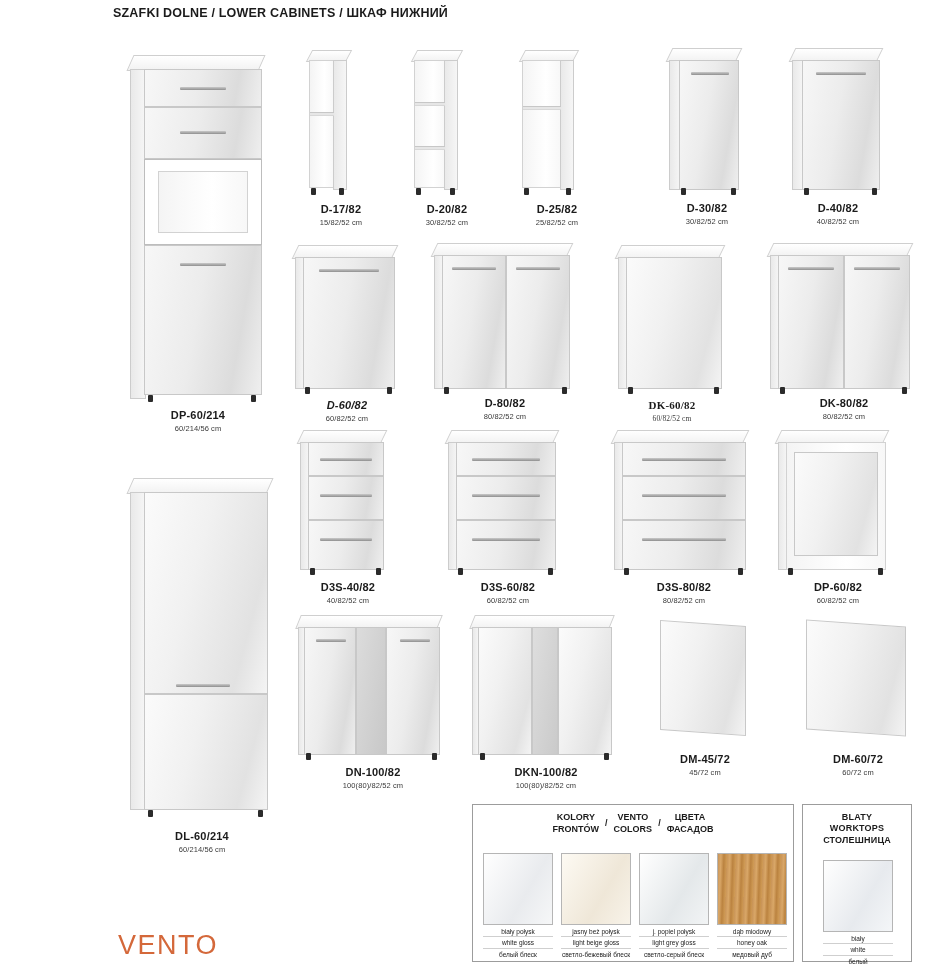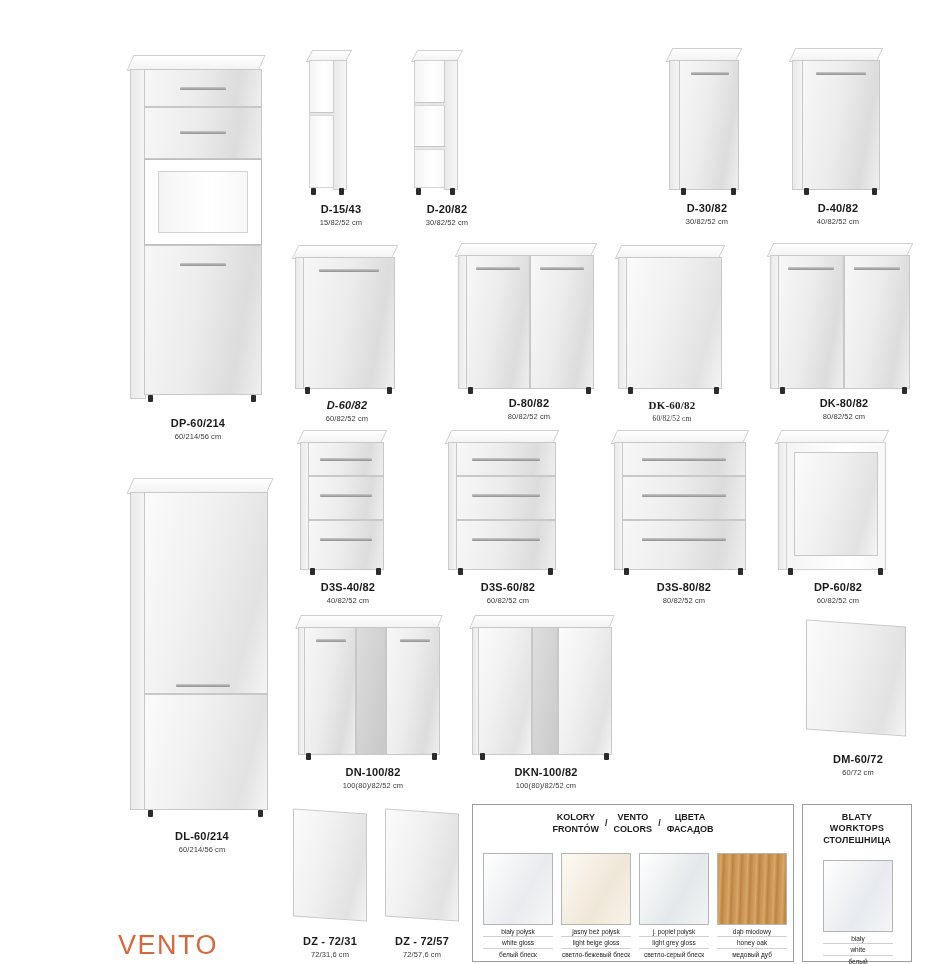--- a/index.html
+++ b/index.html
@@ -123,20 +123,21 @@
     letter-spacing: 1.5px;
     color: #d4683a;
     font-family: "Liberation Sans", sans-serif;
   }
 </style>
 </head>
 <body>
 
 <div id="page">
 
+  <div class="hdr">SZAFKI DOLNE / LOWER CABINETS / ШКАФ НИЖНИЙ</div>
 
   <div class="cell" style="left:118px; top:55px; width:160px;">
     <div class="cab" style="height:350px;">
 
       <div class="top" style="left:12px; top:0px; width:132px; height:16px; transform:skewX(-24deg);"></div>
       <div class="side" style="left:12px; top:14px; width:16px; height:330px;"></div>
 
       <div class="face" style="left:26px; top:14px; width:118px; height:38px;"></div>
       <div class="handle" style="left:62px; top:32px; width:46px;"></div>
 
@@ -144,51 +145,63 @@
       <div class="handle" style="left:62px; top:76px; width:46px;"></div>
 
       <div class="oven-hole" style="left:26px; top:104px; width:118px; height:86px;"></div>
       <div class="inner" style="left:40px; top:116px; width:90px; height:62px;"></div>
 
       <div class="face" style="left:26px; top:190px; width:118px; height:150px;"></div>
       <div class="handle" style="left:62px; top:208px; width:46px;"></div>
       <div class="foot" style="left:30px; top:340px;"></div>
       <div class="foot" style="left:133px; top:340px;"></div>
     </div>
-    <div class="caption" style="margin-top:12px;">DP-60/214</div>
+    <div class="caption" style="margin-top:4px;">DP-60/214</div>
     <div class="dims">60/214/56 cm</div>
   </div>
 
   <div class="cell" style="left:295px; top:50px; width:92px;">
     <div class="cab" style="height:145px;">
       <div class="top" style="left:14px; top:0px; width:40px; height:12px; transform:skewX(-28deg);"></div>
       <div class="inner" style="left:14px; top:10px; width:26px; height:128px;"></div>
       <div class="side" style="left:38px; top:10px; width:14px; height:130px;"></div>
       <div class="shelf" style="left:15px; top:62px; width:24px; height:4px;"></div>
       <div class="foot" style="left:16px; top:138px;"></div>
       <div class="foot" style="left:44px; top:138px;"></div>
     </div>
-    <div class="caption" style="margin-top:8px;">D-15/43</div>
+    <div class="caption" style="margin-top:8px;">D-17/82</div>
     <div class="dims">15/82/52 cm</div>
   </div>
 
   <div class="cell" style="left:400px; top:50px; width:94px;">
     <div class="cab" style="height:145px;">
       <div class="top" style="left:14px; top:0px; width:46px; height:12px; transform:skewX(-28deg);"></div>
       <div class="inner" style="left:14px; top:10px; width:32px; height:128px;"></div>
       <div class="side" style="left:44px; top:10px; width:14px; height:130px;"></div>
       <div class="shelf" style="left:15px; top:52px; width:30px; height:4px;"></div>
       <div class="shelf" style="left:15px; top:96px; width:30px; height:4px;"></div>
       <div class="foot" style="left:16px; top:138px;"></div>
       <div class="foot" style="left:50px; top:138px;"></div>
     </div>
     <div class="caption" style="margin-top:8px;">D-20/82</div>
     <div class="dims">30/82/52 cm</div>
   </div>
 
+  <div class="cell" style="left:508px; top:50px; width:98px;">
+    <div class="cab" style="height:145px;">
+      <div class="top" style="left:14px; top:0px; width:54px; height:12px; transform:skewX(-28deg);"></div>
+      <div class="inner" style="left:14px; top:10px; width:40px; height:128px;"></div>
+      <div class="side" style="left:52px; top:10px; width:14px; height:130px;"></div>
+      <div class="shelf" style="left:15px; top:56px; width:38px; height:4px;"></div>
+      <div class="foot" style="left:16px; top:138px;"></div>
+      <div class="foot" style="left:58px; top:138px;"></div>
+    </div>
+    <div class="caption" style="margin-top:8px;">D-25/82</div>
+    <div class="dims">25/82/52 cm</div>
+  </div>
 
   <div class="cell" style="left:655px; top:48px; width:104px;">
     <div class="cab" style="height:148px;">
       <div class="top" style="left:14px; top:0px; width:70px; height:14px; transform:skewX(-26deg);"></div>
       <div class="side" style="left:14px; top:12px; width:12px; height:130px;"></div>
       <div class="face" style="left:24px; top:12px; width:60px; height:130px;"></div>
       <div class="handle" style="left:36px; top:24px; width:38px;"></div>
       <div class="foot" style="left:26px; top:140px;"></div>
       <div class="foot" style="left:76px; top:140px;"></div>
     </div>
@@ -215,21 +228,21 @@
       <div class="side" style="left:10px; top:12px; width:10px; height:132px;"></div>
       <div class="face" style="left:18px; top:12px; width:92px; height:132px;"></div>
       <div class="handle" style="left:34px; top:24px; width:60px;"></div>
       <div class="foot" style="left:20px; top:142px;"></div>
       <div class="foot" style="left:102px; top:142px;"></div>
     </div>
     <div class="caption" style="margin-top:6px;font-style:italic;">D-60/82</div>
     <div class="dims">60/82/52 cm</div>
   </div>
 
-  <div class="cell" style="left:448px; top:243px; width:162px;">
+  <div class="cell" style="left:424px; top:243px; width:162px;">
     <div class="cab" style="height:150px;">
       <div class="top" style="left:10px; top:0px; width:136px; height:14px; transform:skewX(-26deg);"></div>
       <div class="side" style="left:10px; top:12px; width:10px; height:134px;"></div>
       <div class="face" style="left:18px; top:12px; width:64px; height:134px;"></div>
       <div class="face" style="left:82px; top:12px; width:64px; height:134px;"></div>
       <div class="handle" style="left:28px; top:24px; width:44px;"></div>
       <div class="handle" style="left:92px; top:24px; width:44px;"></div>
       <div class="foot" style="left:20px; top:144px;"></div>
       <div class="foot" style="left:138px; top:144px;"></div>
     </div>
@@ -351,20 +364,27 @@
       <div class="face plain" style="left:20px; top:12px; width:54px; height:128px;"></div>
       <div class="face" style="left:74px; top:12px; width:26px; height:128px; background:linear-gradient(100deg,#dedede,#cacaca);"></div>
       <div class="face plain" style="left:100px; top:12px; width:54px; height:128px;"></div>
       <div class="foot" style="left:22px; top:138px;"></div>
       <div class="foot" style="left:146px; top:138px;"></div>
     </div>
     <div class="caption" style="margin-top:6px;">DKN-100/82</div>
     <div class="dims">100(80)/82/52 cm</div>
   </div>
 
+  <div class="cell" style="left:630px; top:615px; width:150px;">
+    <div class="cab" style="height:128px;">
+      <div class="face plain" style="left:30px; top:8px; width:86px; height:110px; transform:skewY(4deg);"></div>
+    </div>
+    <div class="caption" style="margin-top:10px;">DM-45/72</div>
+    <div class="dims">45/72 cm</div>
+  </div>
 
   <div class="cell" style="left:778px; top:615px; width:160px;">
     <div class="cab" style="height:128px;">
       <div class="face plain" style="left:28px; top:8px; width:100px; height:110px; transform:skewY(4deg);"></div>
     </div>
     <div class="caption" style="margin-top:10px;">DM-60/72</div>
     <div class="dims">60/72 cm</div>
   </div>
 
   <div class="cell" style="left:118px; top:478px; width:168px;">
@@ -374,35 +394,21 @@
       <div class="face plain" style="left:26px; top:14px; width:124px; height:202px;"></div>
       <div class="face plain" style="left:26px; top:216px; width:124px; height:116px;"></div>
       <div class="handle" style="left:58px; top:206px; width:54px;"></div>
       <div class="foot" style="left:30px; top:332px;"></div>
       <div class="foot" style="left:140px; top:332px;"></div>
     </div>
     <div class="caption" style="margin-top:12px;">DL-60/214</div>
     <div class="dims">60/214/56 cm</div>
   </div>
 
-  <div class="cell" style="left:275px; top:805px; width:110px;">
-    <div class="cab" style="height:122px;">
-      <div class="face plain" style="left:18px; top:6px; width:74px; height:108px; transform:skewY(4deg);"></div>
-    </div>
-    <div class="caption" style="margin-top:8px;">DZ - 72/31</div>
-    <div class="dims">72/31,6 cm</div>
-  </div>
-
-  <div class="cell" style="left:367px; top:805px; width:110px;">
-    <div class="cab" style="height:122px;">
-      <div class="face plain" style="left:18px; top:6px; width:74px; height:108px; transform:skewY(4deg);"></div>
-    </div>
-    <div class="caption" style="margin-top:8px;">DZ - 72/57</div>
-    <div class="dims">72/57,6 cm</div>
-  </div>
+
 
   <div class="panel" style="left:472px; top:804px; width:322px; height:158px;">
     <div style="display:flex; justify-content:center; align-items:flex-start; padding-top:7px; gap:6px;">
       <div style="text-align:center; font-size:9px; font-weight:bold; line-height:1.3;">
         <div>KOLORY</div>
         <div>FRONTÓW</div>
       </div>
       <div style="font-size:9px; font-weight:bold; padding-top:6px;">/</div>
       <div style="text-align:center; font-size:9px; font-weight:bold; line-height:1.3;">
         <div>VENTO</div>

